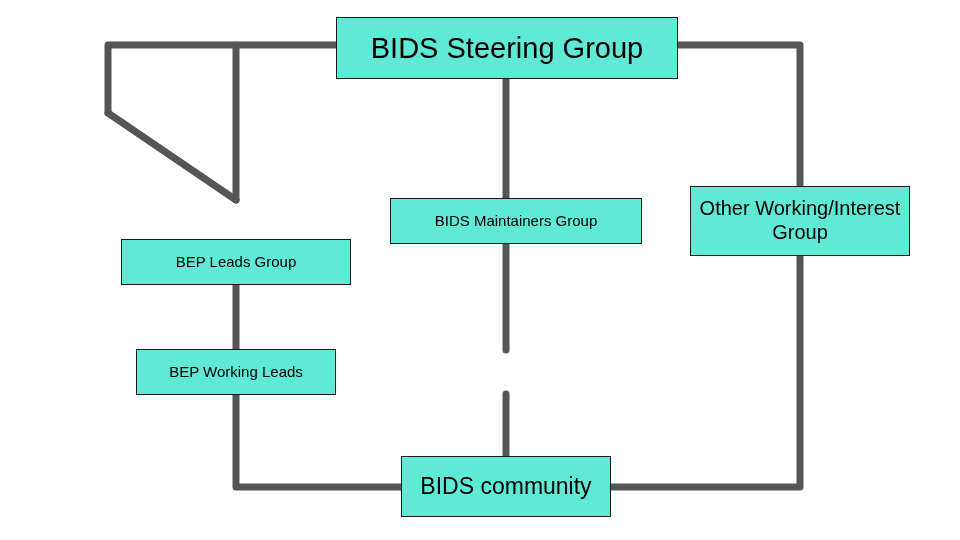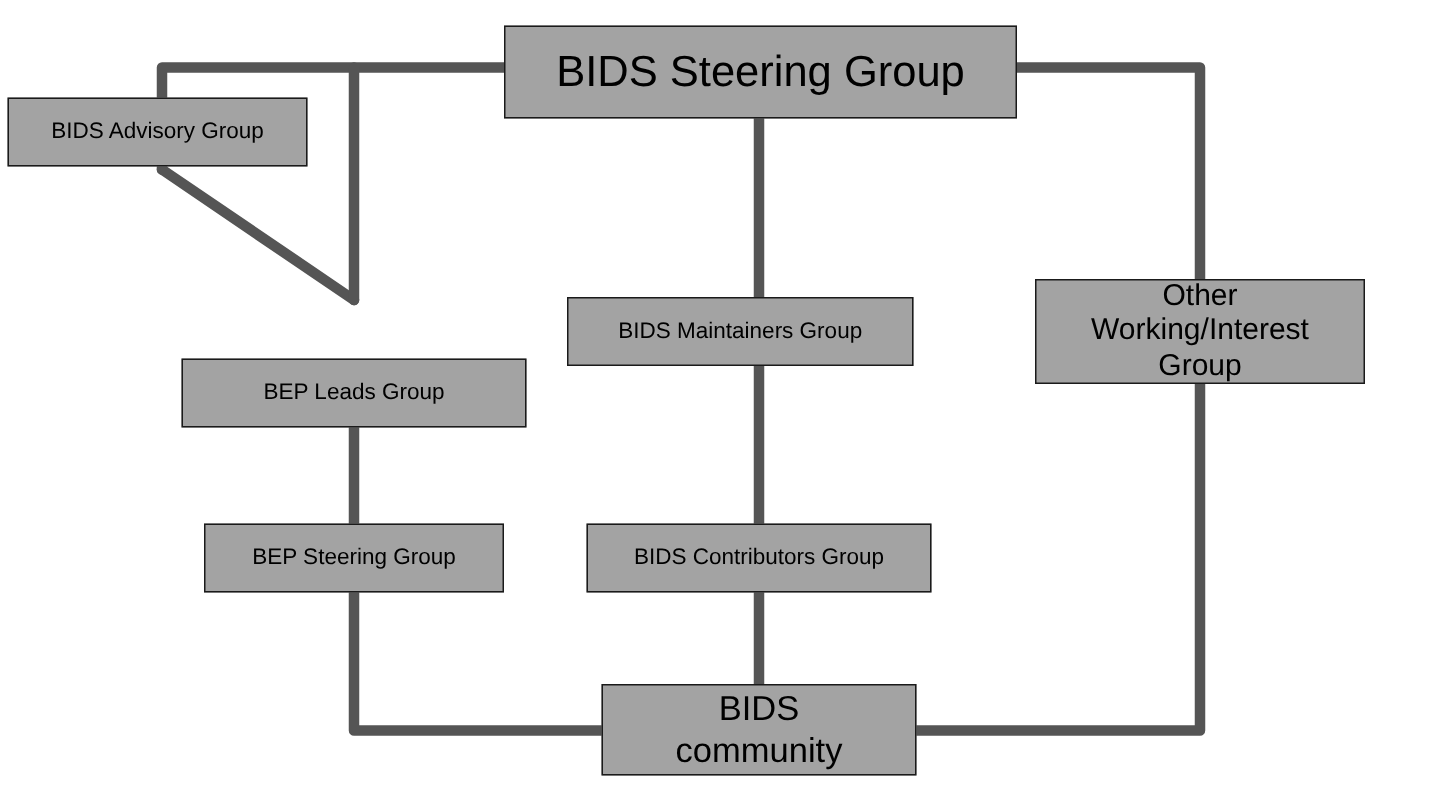--- a/index.html
+++ b/index.html
@@ -20,49 +20,49 @@
     left: 0;
     top: 0;
     width: 960px;
     height: 540px;
     z-index: 1;
   }
   .node {
     position: absolute;
     z-index: 2;
     box-sizing: border-box;
-    background: #a3a3a3;
+    background: #5eead4;
     border: 1px solid #1a1a1a;
     display: flex;
     align-items: center;
     justify-content: center;
     text-align: center;
     color: #000000;
     line-height: 1.18;
-    padding: 0 22px;
+    padding: 0 8px;
   }
   .node-label {
     display: block;
     white-space: pre-line;
   }
   #node-steering {
     left: 336px; top: 17px; width: 342px; height: 62px;
     font-size: 29px;
   }
   #node-advisory {
     left: 5px; top: 65px; width: 200px; height: 46px;
     font-size: 15px;
   }
   #node-bep-leads {
     left: 121px; top: 198px; width: 230px; height: 46px;
     font-size: 15px;
     margin-top: 41px;
   }
   #node-maintainers {
-    left: 378px; top: 198px; width: 231px; height: 46px;
+    left: 390px; top: 198px; width: 252px; height: 46px;
     font-size: 15px;
   }
   #node-other-wg {
     left: 690px; top: 186px; width: 220px; height: 70px;
     font-size: 20px;
   }
   #node-bep-working {
     left: 136px; top: 349px; width: 200px; height: 46px;
     font-size: 15px;
   }
@@ -103,42 +103,36 @@
       <path d="M 678 45 L 800 45 L 800 188"></path>
 
       <path d="M 800 254 L 800 487 L 610 487"></path>
     </g>
   </svg>
 
   <div class="node" id="node-steering">
     <span class="node-label">BIDS Steering Group</span>
   </div>
 
-  <div class="node" id="node-advisory">
-    <span class="node-label">BIDS Advisory Group</span>
-  </div>
 
   <div class="node" id="node-bep-leads">
     <span class="node-label">BEP Leads Group</span>
   </div>
 
   <div class="node" id="node-maintainers">
     <span class="node-label">BIDS Maintainers Group</span>
   </div>
 
   <div class="node" id="node-other-wg">
     <span class="node-label">Other Working/Interest
 Group</span>
   </div>
 
   <div class="node" id="node-bep-working">
-    <span class="node-label">BEP Steering Group</span>
+    <span class="node-label">BEP Working Leads</span>
   </div>
 
-  <div class="node" id="node-contributors">
-    <span class="node-label">BIDS Contributors Group</span>
-  </div>
 
   <div class="node" id="node-community">
     <span class="node-label">BIDS community</span>
   </div>
 
 </div>
 
 </body></html>

